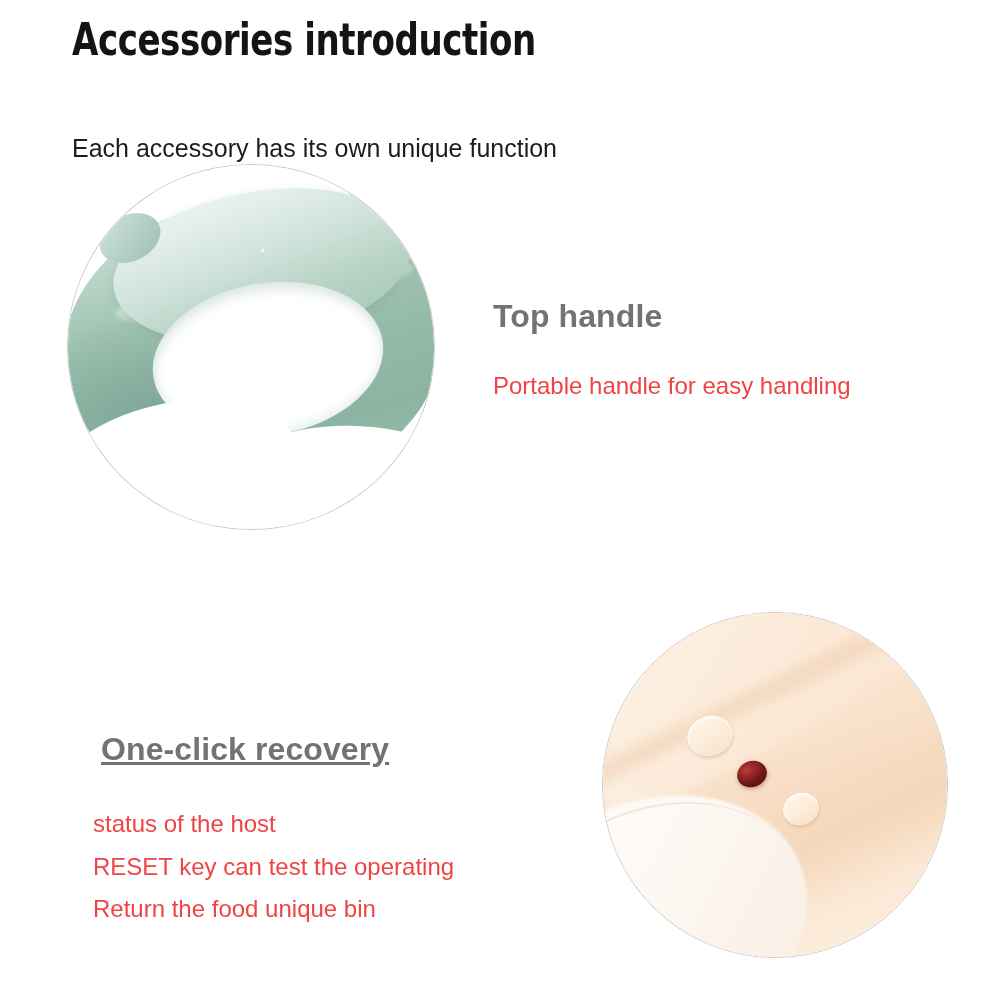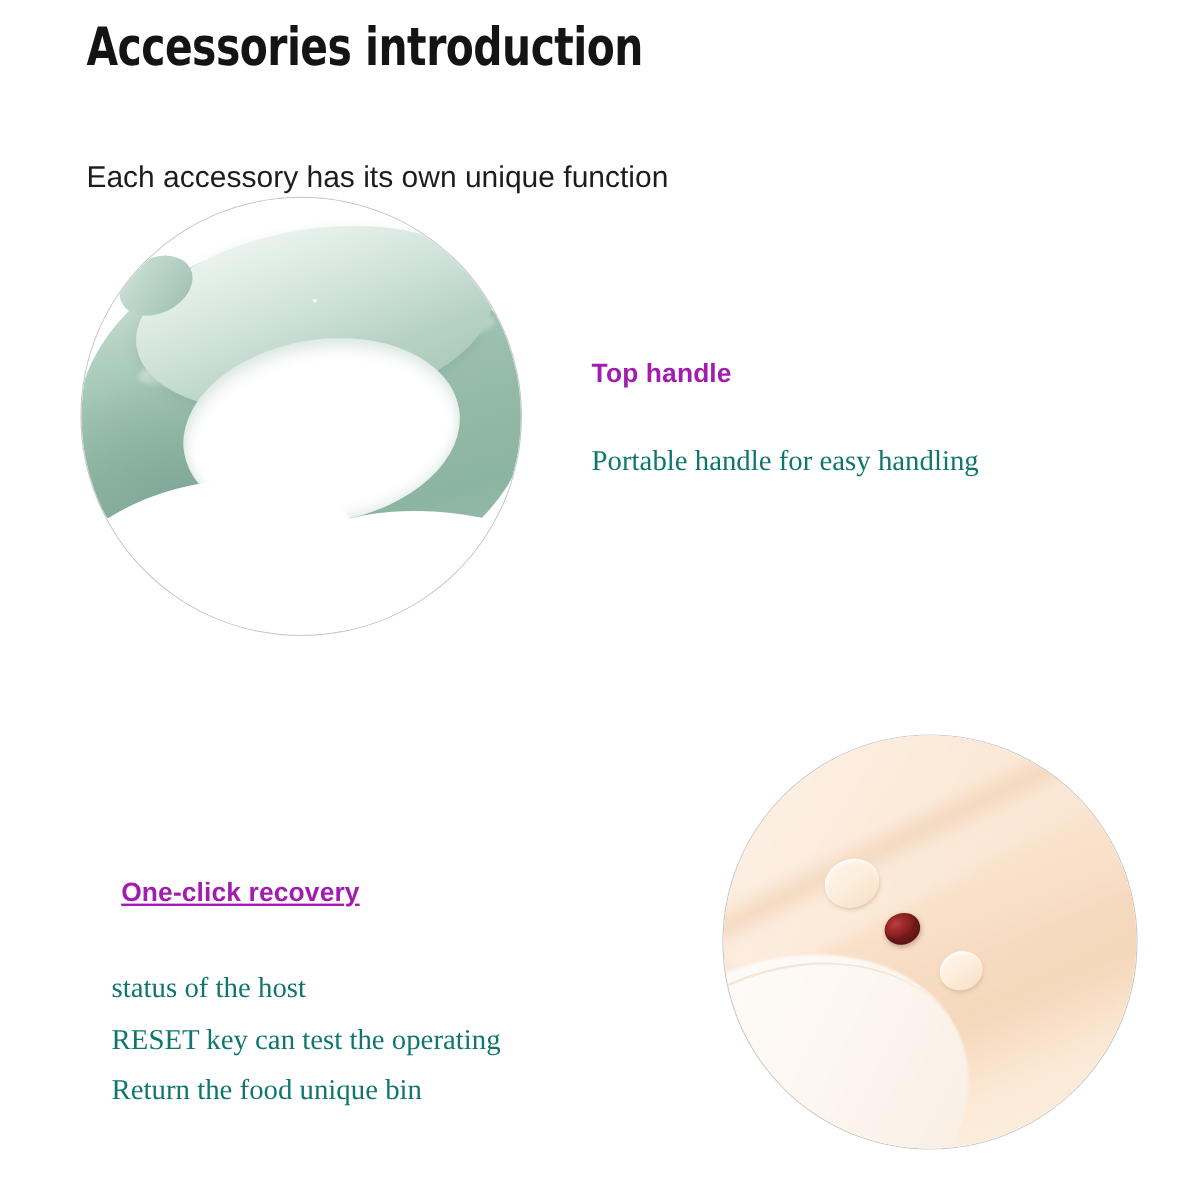--- a/index.html
+++ b/index.html
@@ -282,33 +282,32 @@
     box-shadow:
       0 2px 4px rgba(120,60,50,0.40),
       inset 0 -2px 3px rgba(60,10,10,0.45);
     transform: rotate(-20deg);
   }
 
   
   .callout-title {
     position: absolute;
     font-weight: bold;
-    font-size: 22px;
+    font-size: 32px;
     letter-spacing: 0.1px;
-    color: #a21caf;
+    color: #737373;
     white-space: nowrap;
   }
   .callout-body {
     position: absolute;
     font-size: 24px;
     font-weight: normal;
-    color: #0f766e;
+    color: #ef4444;
     line-height: 1.72;
     white-space: nowrap;
-    font-family: Liberation Serif, serif;
   }
 
   #top-handle-title { left: 493px; top: 298px; }
   #top-handle-body  { left: 493px; top: 365px; }
 
   #reset-title { left: 101px; top: 731px; text-decoration: underline; }
   #reset-body  { left: 93px;  top: 803px; line-height: 1.78; }
   #reset-body div { white-space: nowrap; }
 </style>
 </head>

